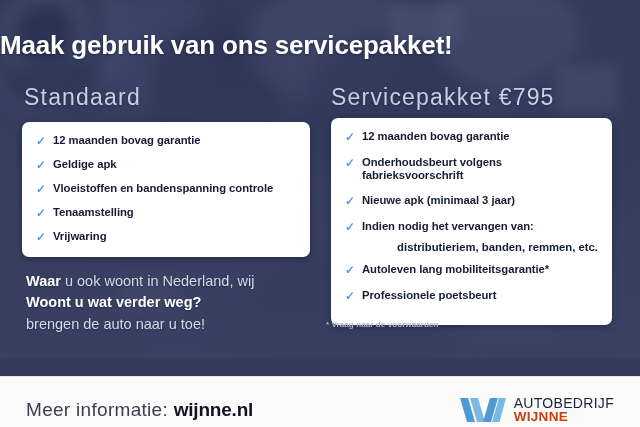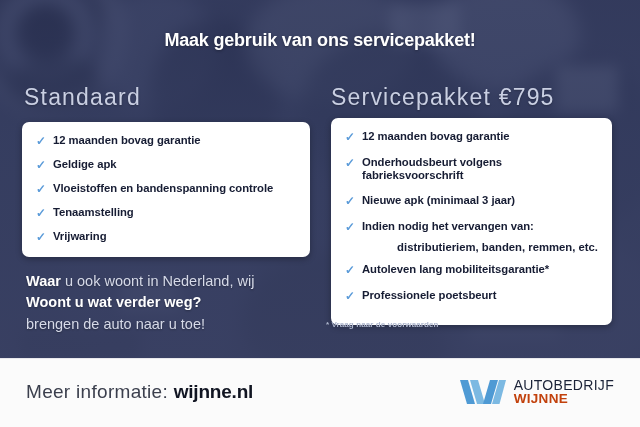--- a/index.html
+++ b/index.html
@@ -59,23 +59,22 @@
   .bg-tint {
     position: absolute;
     inset: 0;
     background: linear-gradient(180deg, rgba(46,53,86,.62) 0%, rgba(52,60,94,.80) 38%, rgba(56,63,97,.88) 100%);
   }
 
   
   .headline {
     position: absolute;
     left: 0; right: 0; top: 30px;
-    text-align: center;
     color: #ffffff;
-    font-size: 18px;
+    font-size: 26px;
     font-weight: bold;
     letter-spacing: -.2px;
     font-stretch: condensed;
     text-shadow: 0 1px 3px rgba(0,0,0,.35);
   }
 
   
   .col-title {
     position: absolute;
     color: #c9cfe2;
@@ -154,21 +153,21 @@
     font-size: 8px;
     font-weight: bold;
     letter-spacing: .1px;
     text-align: center;
   }
 
   
   .footer {
     position: absolute;
     left: 0; right: 0; bottom: 0;
-    height: 69px;
+    height: 51px;
     background: #fbfbfb;
     border-top: 1px solid #e8e8ec;
   }
   .footer-text {
     position: absolute;
     left: 26px;
     top: 22px;
     font-size: 19px;
     font-weight: 300;
     color: #3b3f4d;

